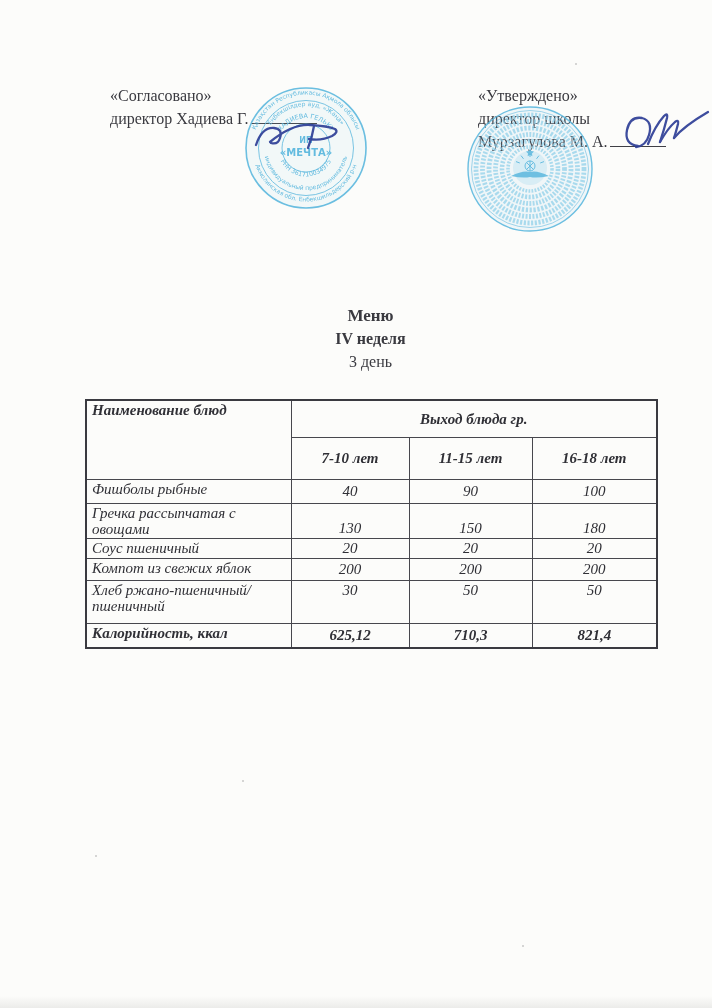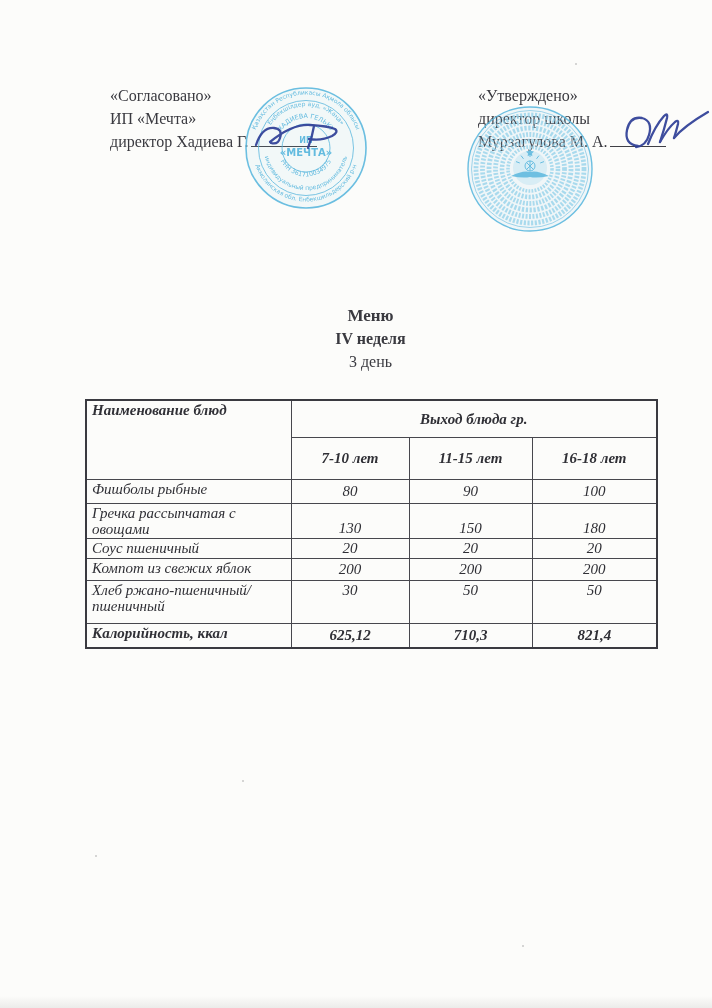--- a/index.html
+++ b/index.html
@@ -55,21 +55,20 @@
                  background:linear-gradient(to top, rgba(90,90,90,.10), rgba(90,90,90,0)); }
   .speck { position:absolute; width:2px; height:2px; border-radius:50%; background:rgba(70,70,70,.28); }
 </style>
 </head>
 <body>
 
 <div class="page">
 
   <div class="block left-block">
     <div>«Согласовано»</div>
-    <div>ИП «Мечта»</div>
     <div><span>директор Хадиева Г.</span><span class="sig-line"></span></div>
   </div>
 
   <div class="block right-block">
     <div>«Утверждено»</div>
     <div>директор школы</div>
     <div><span>Мурзагулова М. А.</span><span class="sig-line sig-line-sm" style="margin-left:2px;"></span></div>
   </div>
 
   <svg class="stamp stamp-left" width="128" height="128" viewBox="0 0 128 128">
@@ -163,21 +162,21 @@
       </tr>
       <tr>
         <th class="th-age">7-10 лет</th>
         <th class="th-age">11-15 лет</th>
         <th class="th-age">16-18 лет</th>
       </tr>
     </thead>
     <tbody>
         <tr>
           <td class="name-cell">Фишболы рыбные</td>
-          <td class="val-cell">80</td>
+          <td class="val-cell">40</td>
           <td class="val-cell">90</td>
           <td class="val-cell">100</td>
         </tr>
         <tr>
           <td class="name-cell">Гречка рассыпчатая с овощами</td>
           <td class="val-cell v-bottom">130</td>
           <td class="val-cell v-bottom">150</td>
           <td class="val-cell v-bottom">180</td>
         </tr>
         <tr>

